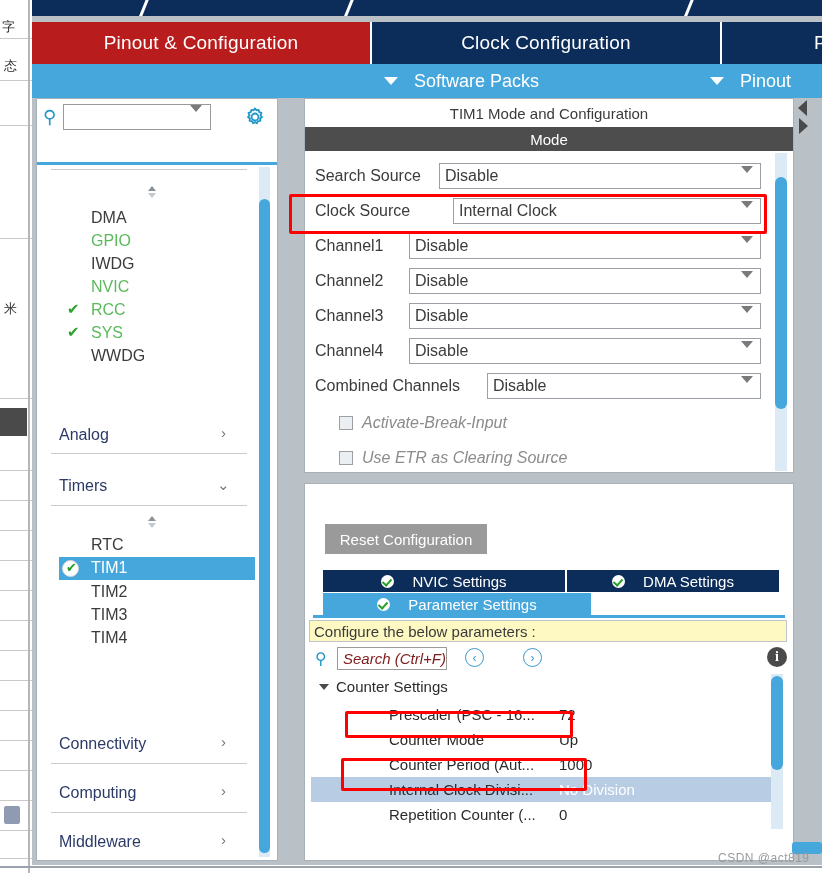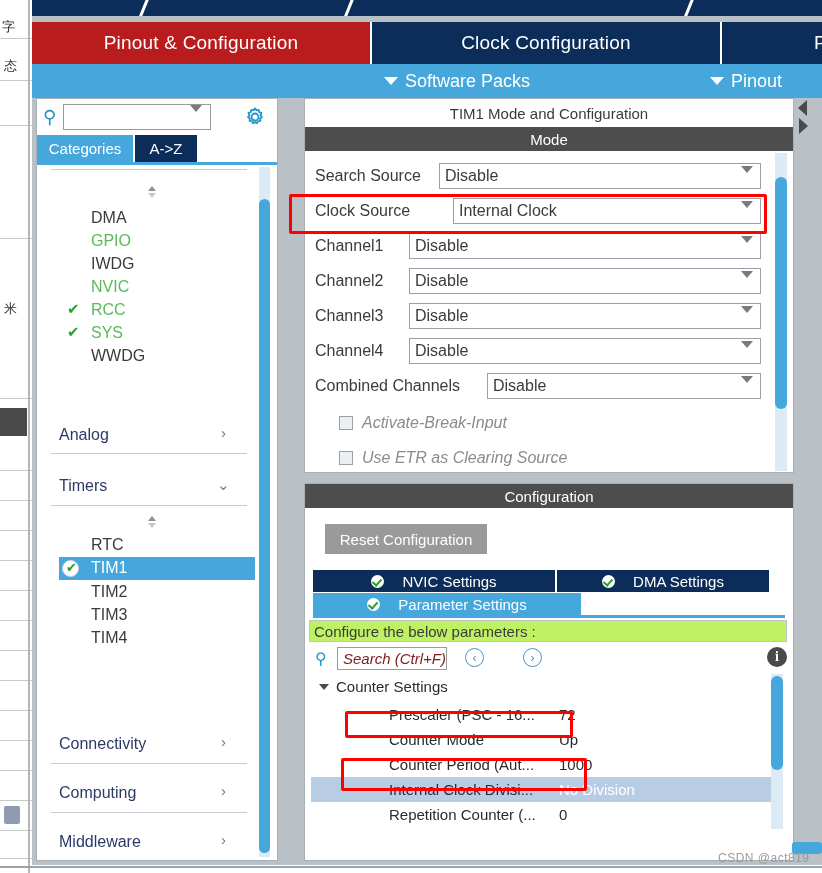--- a/index.html
+++ b/index.html
@@ -26,21 +26,21 @@
   
   .tabbar{position:absolute;left:0;top:6px;width:790px;height:42px;background:#0c2d5a;}
   .mtab{position:absolute;top:0;height:42px;display:flex;align-items:center;justify-content:center;
         color:#ffffff;font-size:19px;letter-spacing:.2px;}
   .mtab.active{background:#b91c1c;text-align:right;}
   .mtab.inactive{background:#0c2d5a;}
   .tabsep{position:absolute;top:0;width:2px;height:42px;background:#ffffff;}
 
   
   .subbar{position:absolute;left:0;top:48px;width:790px;height:34px;background:#46a7dd;}
-  .subitem{position:absolute;top:0;height:34px;display:flex;align-items:center;gap:7px;
+  .subitem{position:absolute;top:0;height:34px;display:flex;align-items:center;gap:16px;
            color:#ffffff;font-size:18px;cursor:pointer;}
   .chev-d{width:0;height:0;border-left:7px solid transparent;border-right:7px solid transparent;
           border-top:8px solid #ffffff;}
 
   
   .leftpanel{position:absolute;left:4px;top:82px;width:242px;height:763px;background:#ffffff;
              border:1px solid #a9b1b8;box-sizing:border-box;}
   .searchrow{position:absolute;left:0;top:0;width:240px;height:36px;}
   .mag{position:absolute;font-size:18px;color:#2196c9;}
   .searchbox{position:absolute;left:26px;top:5px;width:148px;height:26px;background:#ffffff;
@@ -97,29 +97,29 @@
   .cbox{width:14px;height:14px;border:1px solid #9aa0a6;background:#eceff1;box-sizing:border-box;}
   .cblabel{font-size:16px;color:#8b8b8b;font-style:italic;}
 
   
   .cfgbox{position:absolute;left:22px;top:385px;width:490px;height:378px;background:#ffffff;
           border:1px solid #a9b1b8;box-sizing:border-box;}
   .resetbtn{position:absolute;left:20px;top:40px;width:162px;height:30px;background:#9a9a9a;
             color:#ffffff;font-size:15px;display:flex;align-items:center;justify-content:center;}
 
   .ctab{position:absolute;height:22px;display:flex;align-items:center;justify-content:center;gap:18px;
-        color:#ffffff;font-size:15px;cursor:pointer;}
+        color:#ffffff;font-size:15px;cursor:pointer;margin-left:10px;}
   .ctab.dark{background:#0c2d5a;}
   .ctab.light{background:#46a7dd;}
   .tabtick{width:13px;height:13px;border-radius:50%;background:#ffffff;position:relative;display:inline-block;}
   .tabtick::after{content:"";position:absolute;left:3px;top:2px;width:4px;height:7px;
                   border:solid #2aa12a;border-width:0 2px 2px 0;transform:rotate(42deg);}
   .ctab-underline{position:absolute;height:3px;background:#46a7dd;}
 
-  .cfgnote{position:absolute;background:#bef264;border:1px solid #bfc4c9;box-sizing:border-box;
+  .cfgnote{position:absolute;background:#fef9c3;border:1px solid #bfc4c9;box-sizing:border-box;
            font-size:15px;color:#3b3b3b;display:flex;align-items:center;padding-left:4px;text-align:right;}
   .psearch{position:absolute;background:#ffffff;border:1px solid #9a9a9a;box-sizing:border-box;
            font-size:15px;color:#7f1d1d;font-style:italic;display:flex;align-items:center;padding-left:5px;}
   .navcirc{position:absolute;width:19px;height:19px;border-radius:50%;border:1.5px solid #3a97cf;
            box-sizing:border-box;color:#3a97cf;font-size:12px;display:flex;align-items:center;justify-content:center;}
   .infoi{position:absolute;width:20px;height:20px;border-radius:50%;background:#4a4a4a;color:#ffffff;
          font-size:14px;font-weight:bold;display:flex;align-items:center;justify-content:center;
          font-family:"Liberation Serif",serif;}
 
   .grouprow{position:absolute;font-size:15px;color:#2b2b2b;display:flex;align-items:center;gap:7px;}
@@ -214,28 +214,20 @@
       <span class="mag" style="left:6px;top:7px;">⚲</span>
       <div class="searchbox">
         <span class="cv"><span class="chev-gray"></span></span>
       </div>
       <svg class="gear" viewBox="0 0 24 24">
         <path fill="none" stroke="#2196c9" stroke-width="2" d="M12 8.2a3.8 3.8 0 100 7.6 3.8 3.8 0 000-7.6z"></path>
         <path fill="none" stroke="#2196c9" stroke-width="2" stroke-linejoin="round" d="M12 2.6l1.5 2.1 2.5-.5.6 2.5 2.4.9-1 2.4 1.6 2-2 1.7.3 2.6-2.6.2-1.2 2.3L12 17.6l-2.1 1.2-1.2-2.3-2.6-.2.3-2.6-2-1.7 1.6-2-1-2.4 2.4-.9.6-2.5 2.5.5z"></path>
       </svg>
     </div>
 
-    <div class="catrow">
-      <div class="cattab sel" style="left:0;width:96px;">
-        <span>Categories</span>
-      </div>
-      <div class="cattab unsel" style="left:98px;width:62px;">
-        <span>A-&gt;Z</span>
-      </div>
-    </div>
     <div class="cat-underline"></div>
 
     <div class="treearea">
       <div class="hr" style="left:14px;top:4px;width:196px;"></div>
 
       <svg class="spin" style="left:108px;top:20px;" viewBox="0 0 14 14">
         <path d="M7 1 L11 6 L3 6 Z" fill="#8a9299"></path>
         <path d="M7 13 L3 8 L11 8 Z" fill="#c3c9ce"></path>
       </svg>
 
@@ -360,21 +352,20 @@
       <div class="cbrow" style="left:34px;top:350px;">
         <span class="cbox"></span>
         <span class="cblabel">Use ETR as Clearing Source</span>
       </div>
 
       <div class="vtrack" style="left:470px;top:54px;width:12px;height:318px;"></div>
       <div class="vthumb" style="left:470px;top:78px;width:12px;height:232px;"></div>
     </div>
 
     <div class="cfgbox">
-      <div class="bandhdr" style="left:0;top:0;width:488px;">Configuration</div>
 
       <div class="resetbtn">
         <span>Reset Configuration</span>
       </div>
 
       <div class="ctab dark" style="left:8px;top:86px;width:242px;">
         <span class="tabtick"></span>
         <span>NVIC Settings</span>
       </div>
       <div class="ctab dark" style="left:252px;top:86px;width:212px;">

